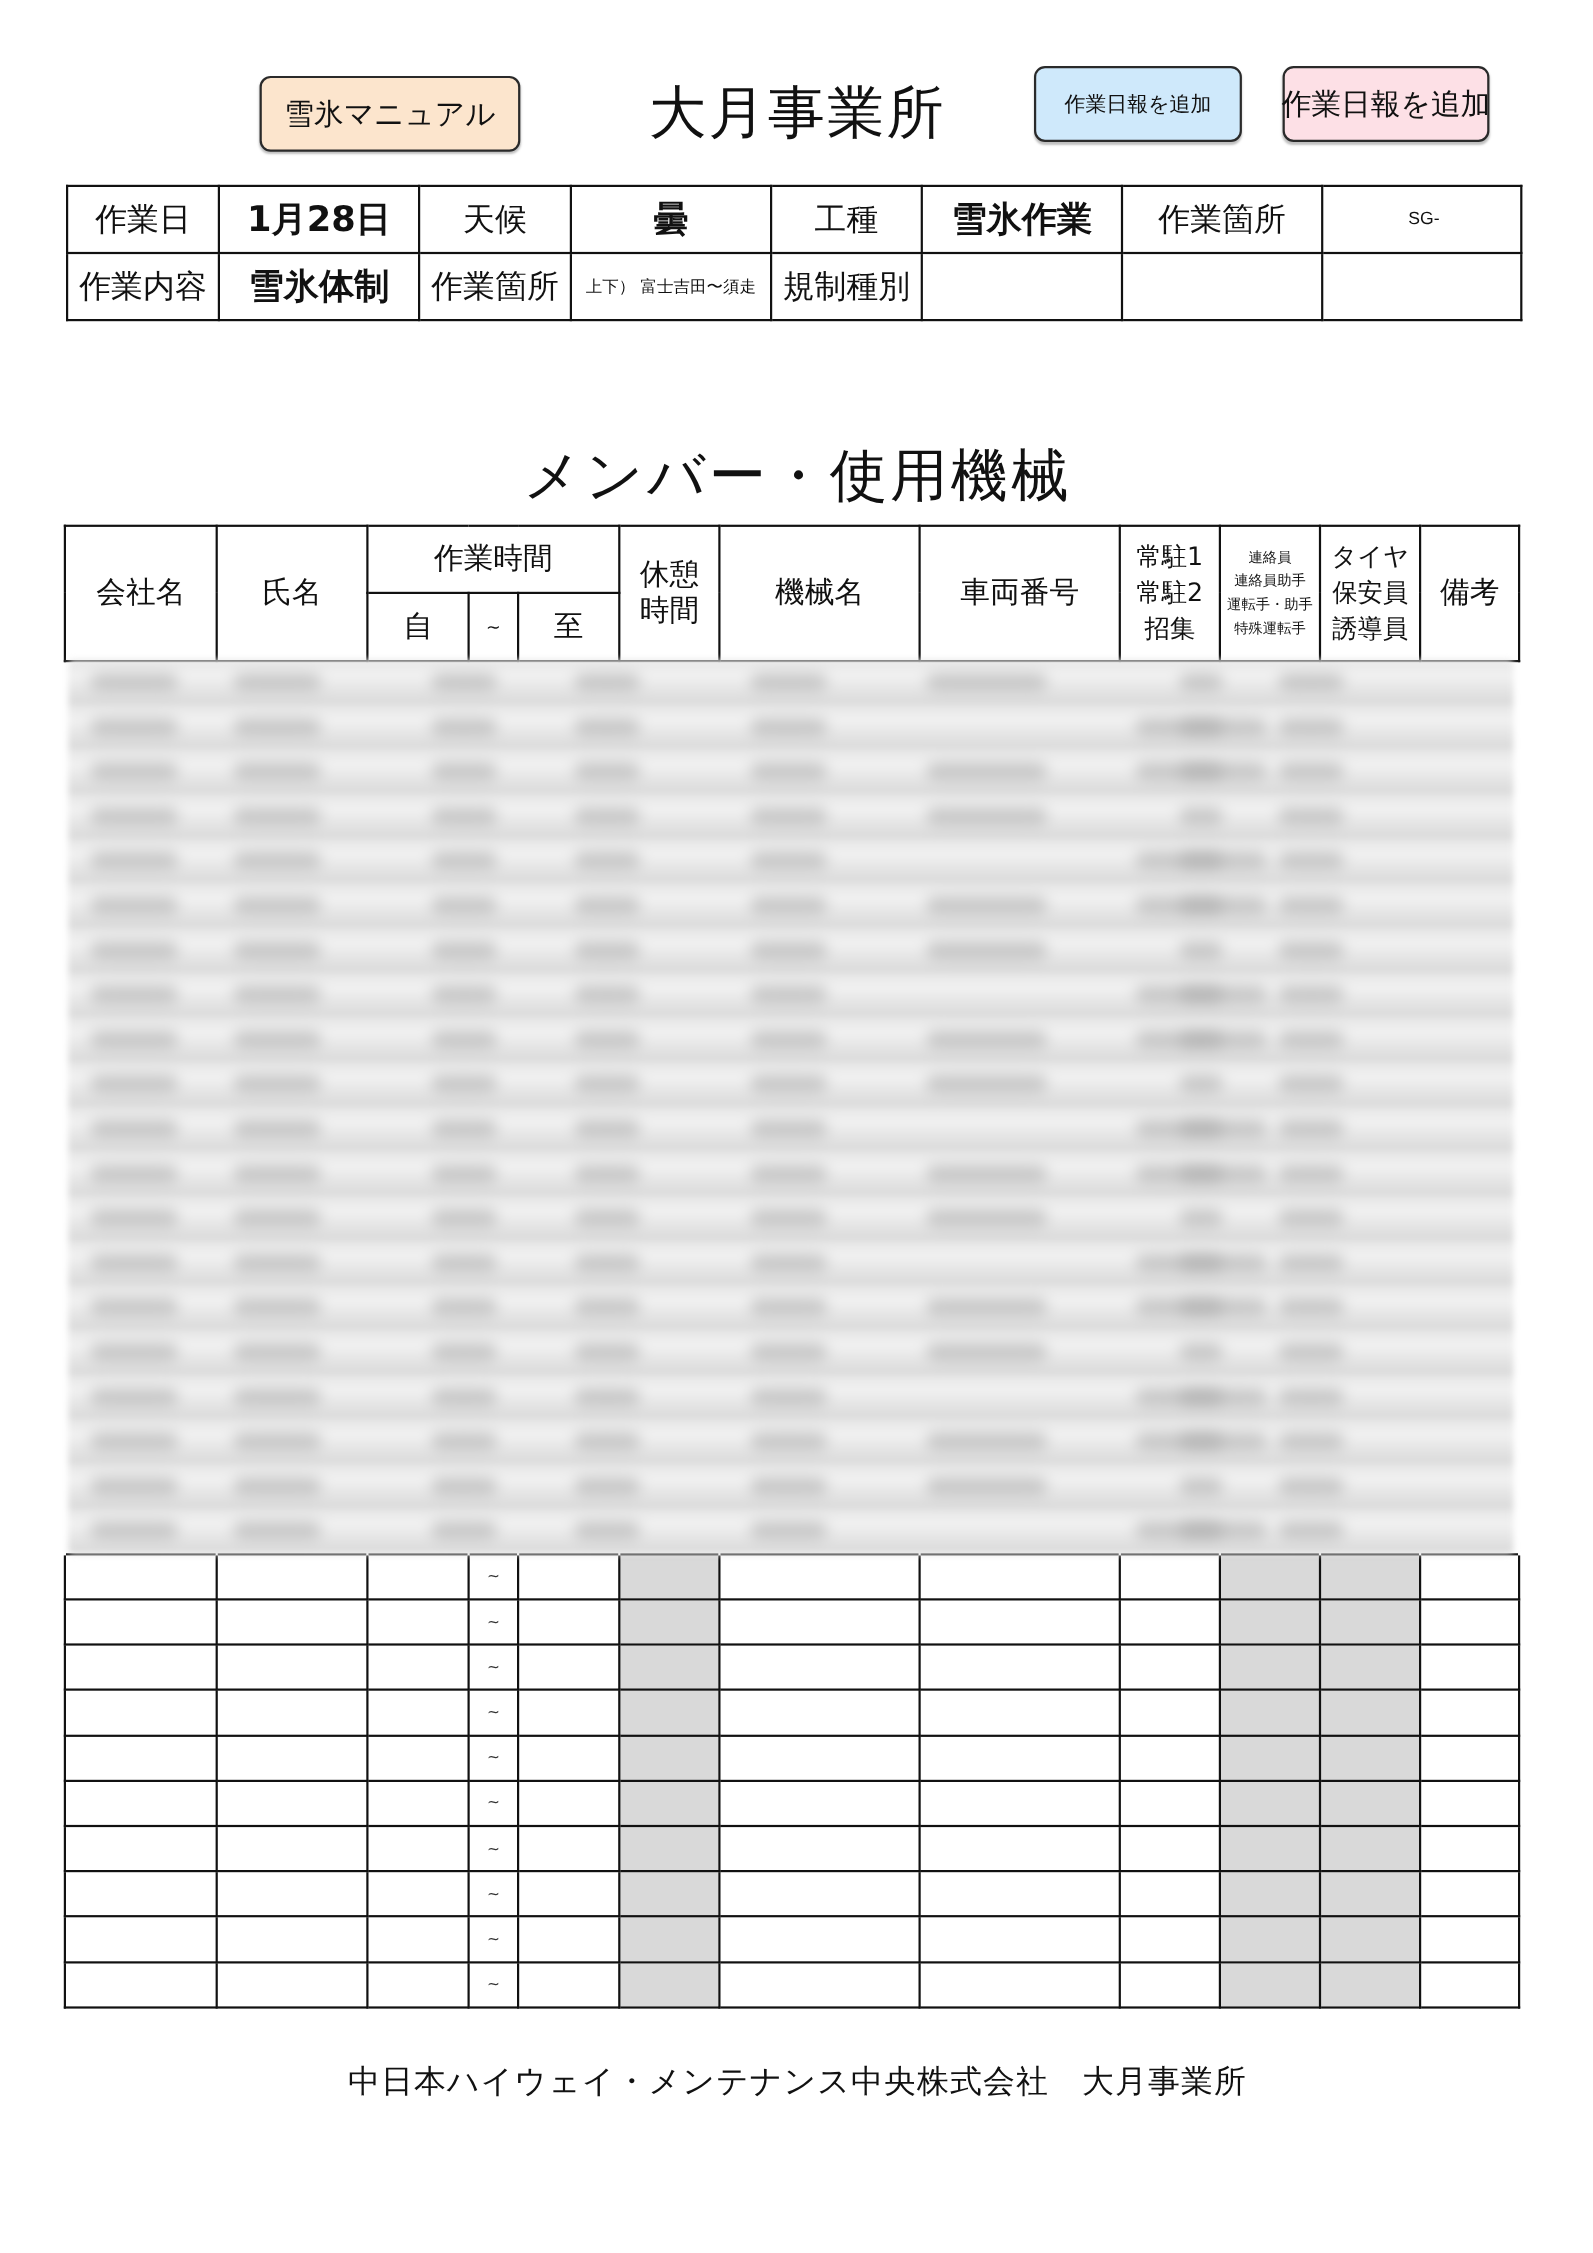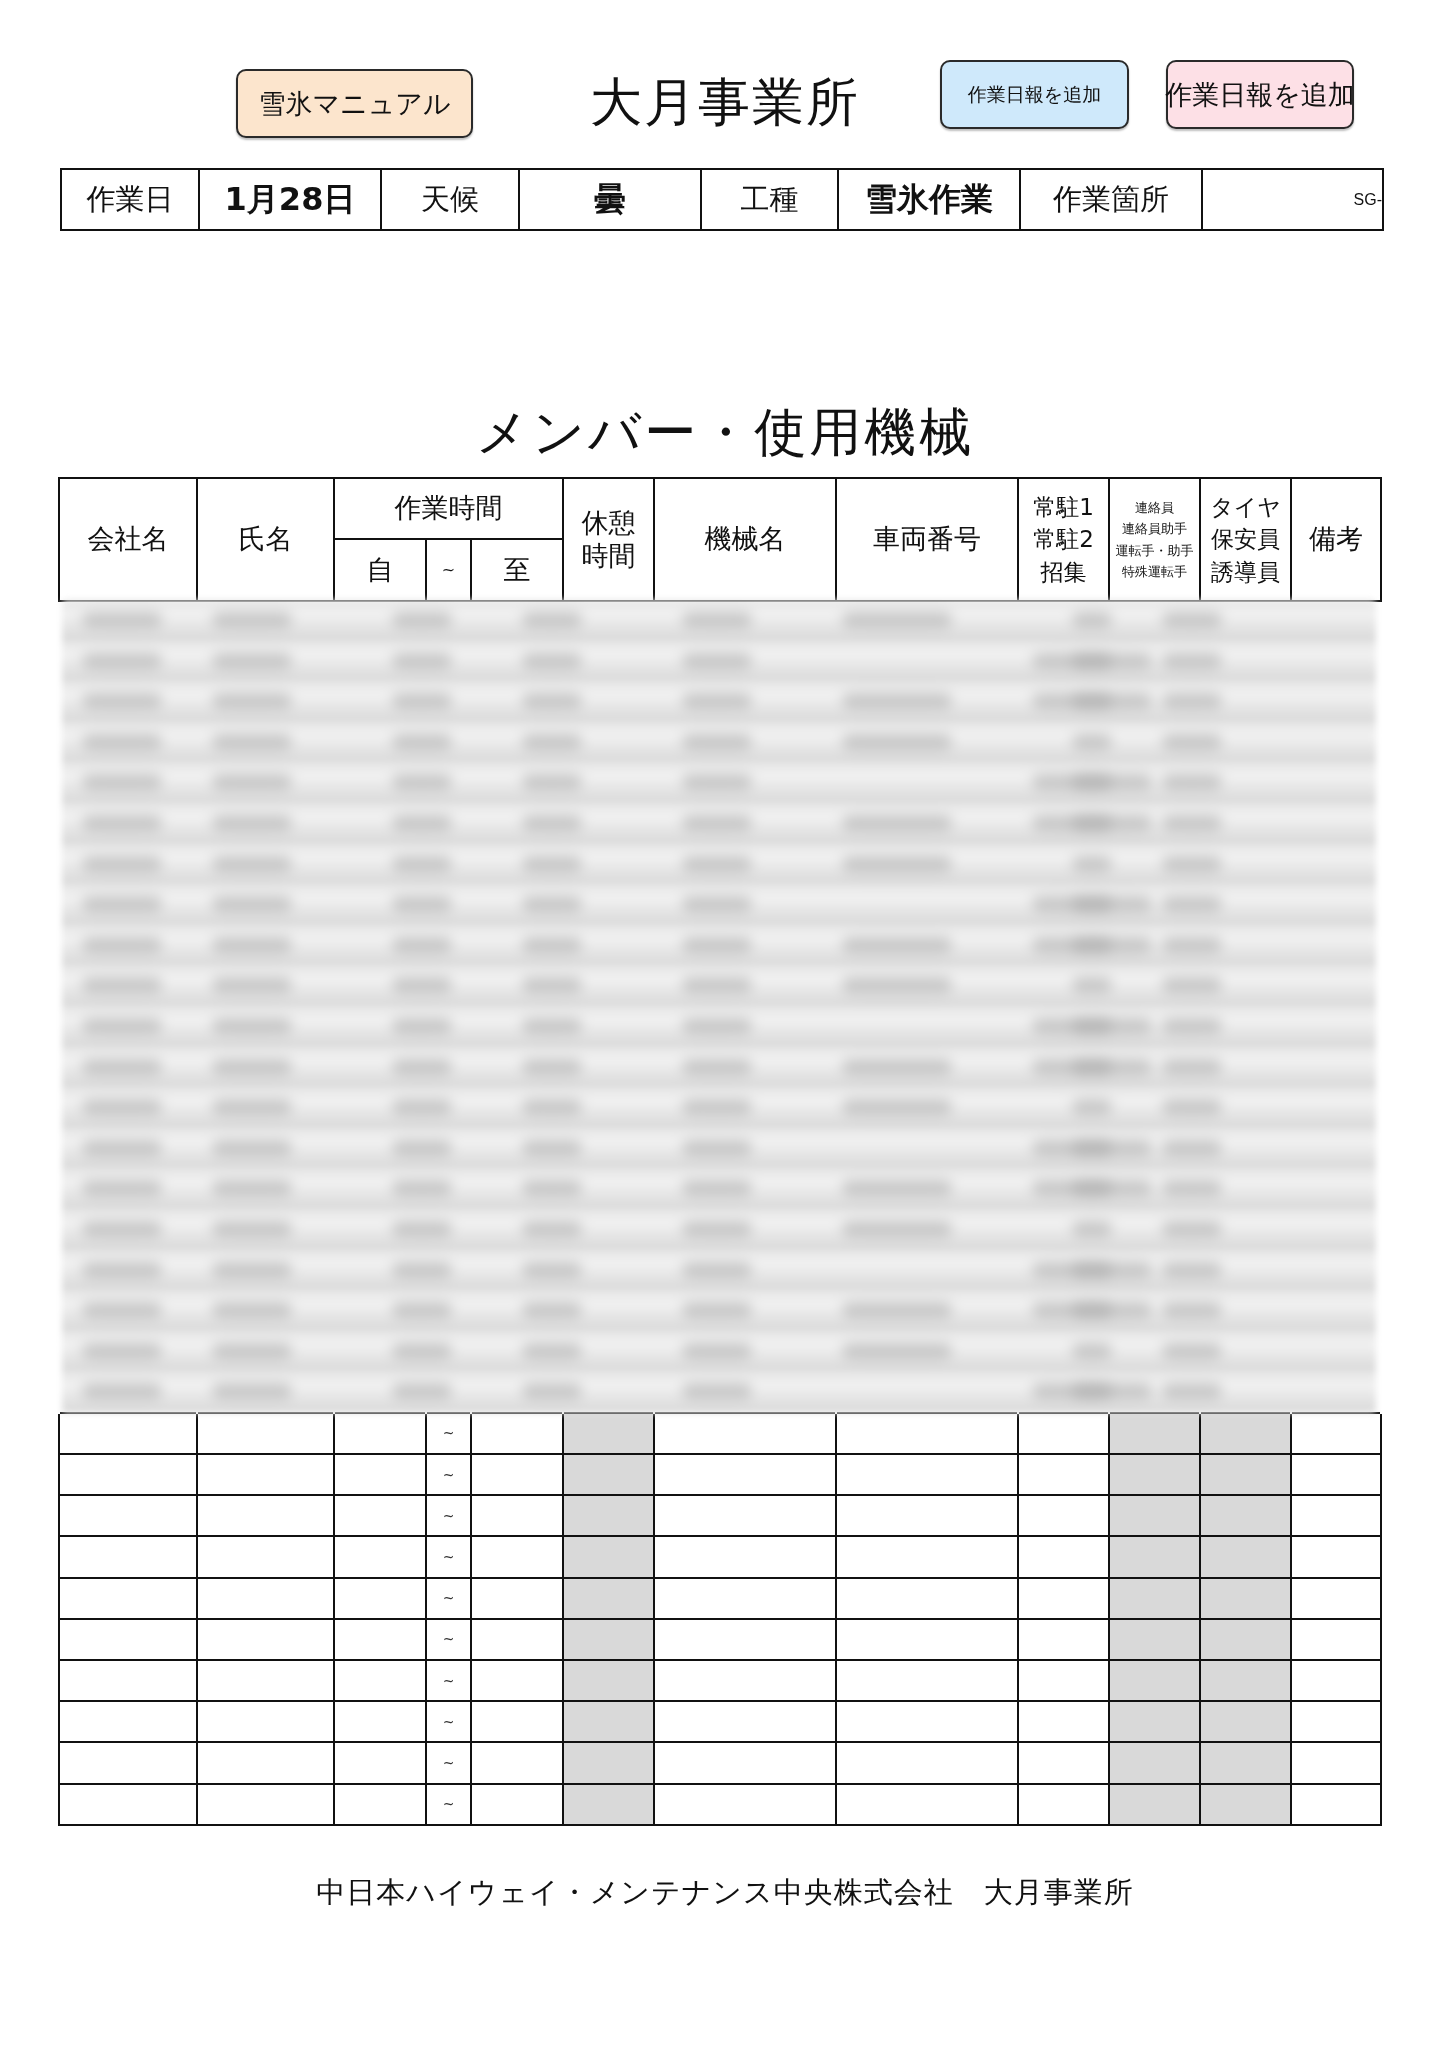--- a/index.html
+++ b/index.html
@@ -18,21 +18,21 @@
 
   #doc-title { position: absolute; left: 560px; top: 68px; width: 330px; text-align: center; font-size: 52px; font-weight: 300; letter-spacing: 2px; }
 
   table { border-collapse: collapse; position: absolute; table-layout: fixed; }
   td, th { border: 2px solid #111; text-align: center; vertical-align: middle; font-weight: normal; overflow: hidden; white-space: nowrap; }
 
   #info-table { left: 60px; top: 168px; width: 1322px; }
   #info-table td { height: 61px; font-size: 29px; }
   #info-table td.val { font-size: 32px; font-weight: bold; }
   #info-table td.small { font-size: 15px; }
-  #info-table td.sg { font-size: 16px; text-align: right; padding-left: 4px; font-family: "Liberation Sans", sans-serif; }
+  #info-table td.sg { font-size: 16px; text-align: center; padding-left: 4px; font-family: "Liberation Sans", sans-serif; }
 
   #section-title { position: absolute; left: 420px; top: 398px; width: 610px; text-align: center; font-size: 52px; font-weight: 300; letter-spacing: 3px; }
 
   #member-table { left: 58px; top: 477px; width: 1322px; }
   #member-table th { font-size: 27px; line-height: 1.2; }
   #member-table th.sm { font-size: 13px; line-height: 1.65; }
   #member-table th.md { font-size: 23px; line-height: 1.4; }
   #member-table th.tilde { font-size: 16px; }
   #member-table tr.blur-row td { height: 40.6px; border-top: none; border-bottom: none; border-left-color: transparent; border-right-color: transparent; background: transparent; }
   #member-table tr.empty-row td { height: 41.2px; }
@@ -70,20 +70,30 @@
   <tbody>
       <tr>
     <td>作業日</td>
     <td class="val" style="font-weight:600">1月28日</td>
     <td>天候</td>
     <td class="val" style="font-weight:600">曇</td>
     <td>工種</td>
     <td class="val">雪氷作業</td>
     <td>作業箇所</td>
     <td class="sg">SG-</td>
+  </tr>
+  <tr>
+    <td>作業内容</td>
+    <td class="val">雪氷体制</td>
+    <td>作業箇所</td>
+    <td class="small">上下） 富士吉田〜須走</td>
+    <td>規制種別</td>
+    <td></td>
+    <td></td>
+    <td></td>
   </tr>
 </tbody>
   </table>
 
 <div id="section-title">メンバー・使用機械</div>
 
 <table id="member-table">
   <colgroup>
     <col style="width:138px">
       <col style="width:137px">

